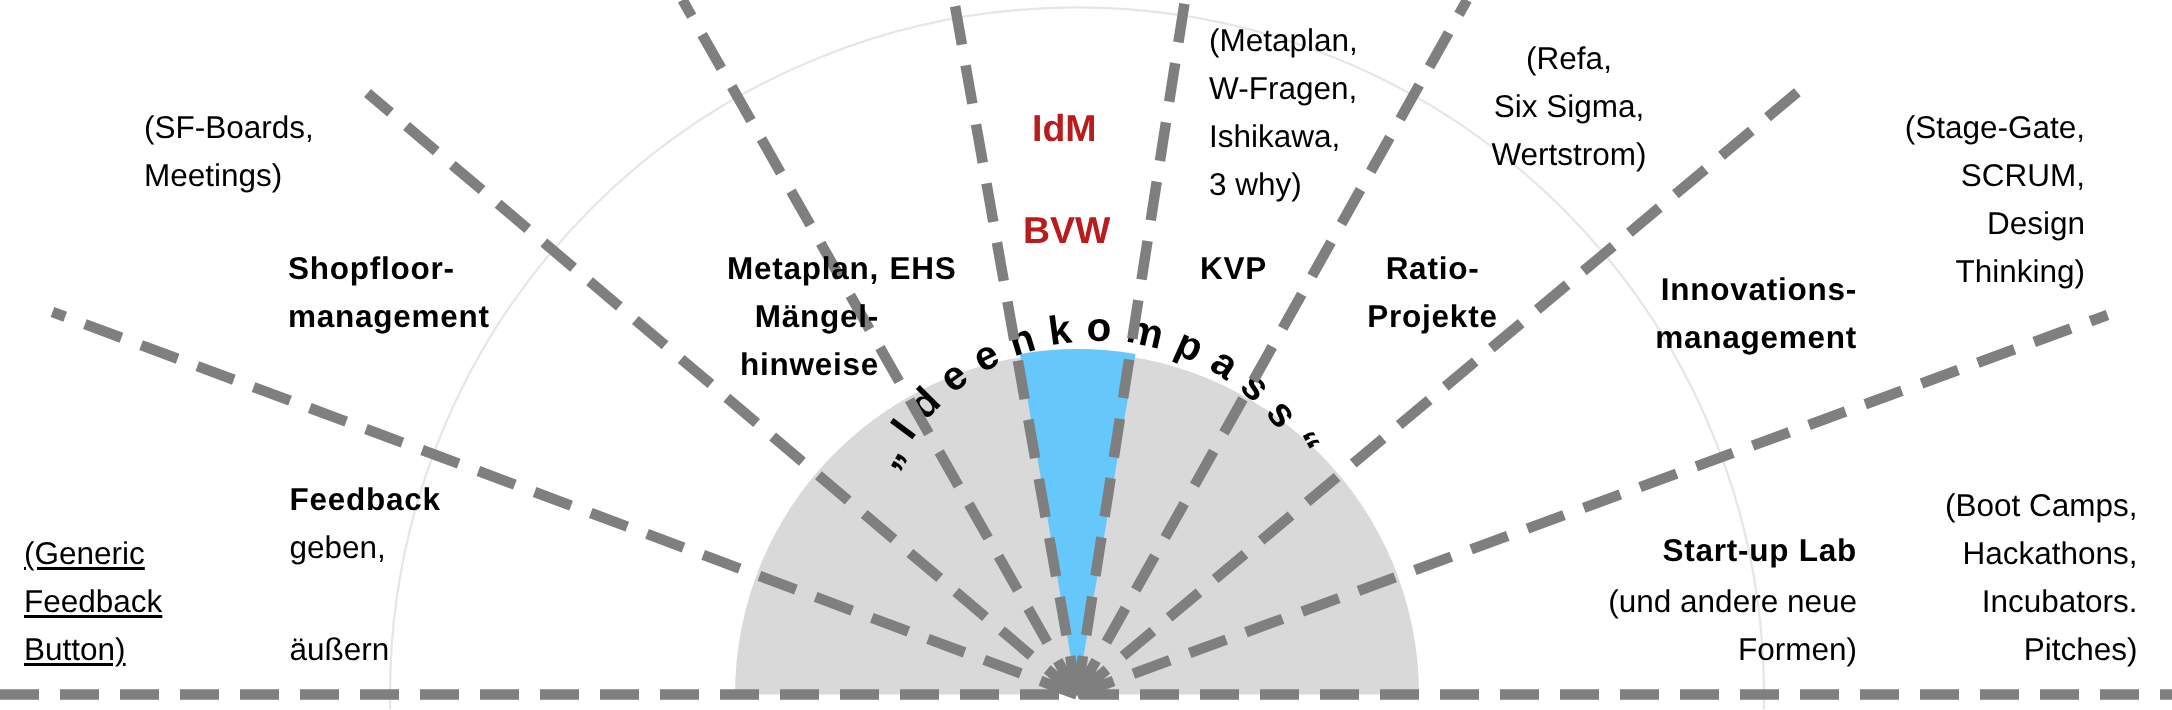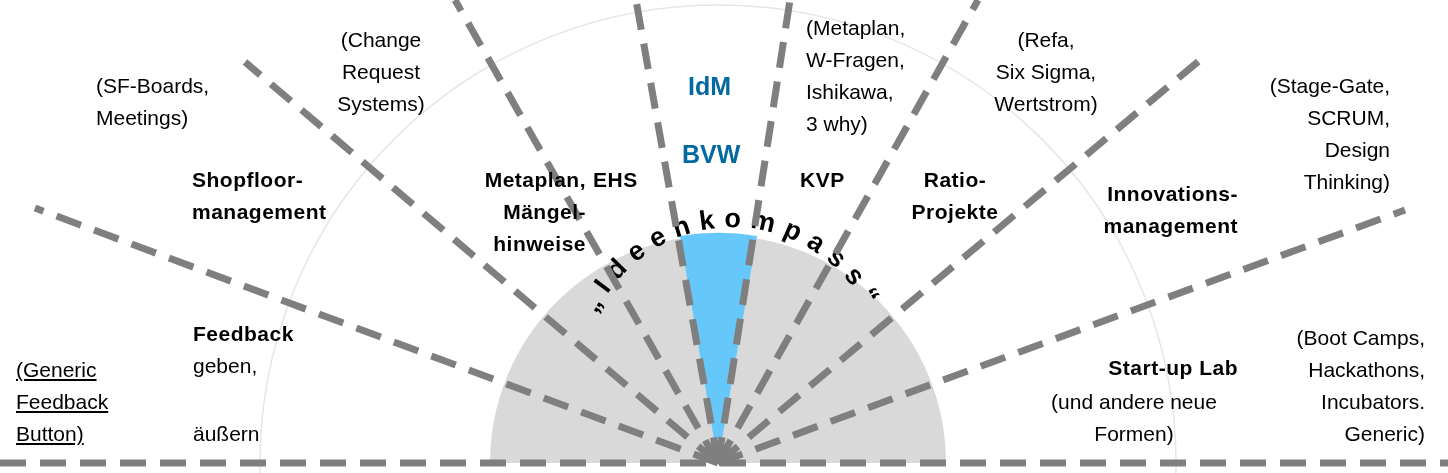--- a/index.html
+++ b/index.html
@@ -2,21 +2,21 @@
 <html><head>
 <meta charset="utf-8">
 <style>
   html, body { margin: 0; padding: 0; background: #ffffff; }
   #canvas { position: relative; width: 1448px; height: 473px; overflow: hidden; background: #ffffff; font-family: "Liberation Sans", sans-serif; color: #000; }
   svg.bg { position: absolute; left: 0; top: 0; }
   .lbl { position: absolute; font-size: 21px; line-height: 32px; white-space: pre; }
   .b { font-weight: bold; letter-spacing: 0.5px; }
   .r { text-align: right; }
   .c { text-align: center; }
-  .blue { color: #0369a1; font-weight: bold; font-size: 25px; }
+  .blue { color: #b91c1c; font-weight: bold; font-size: 25px; }
 </style>
 </head>
 <body>
 
 <div id="canvas">
   <svg class="bg" width="1448" height="473" viewBox="0 0 1448 473">
 
     <circle cx="718" cy="463" r="458" fill="none" stroke="#e6e6e6" stroke-width="1.5"></circle>
 
     <path d="M 490 463 A 228 228 0 0 1 946 463 Z" fill="#d9d9d9"></path>
@@ -48,23 +48,20 @@
 Button)</div>
   <div class="lbl b" style="left:193px; top:318px;">Feedback</div>
   <div class="lbl" style="left:193px; top:350px;">geben,</div>
   <div class="lbl" style="left:193px; top:418px;">äußern</div>
 
   <div class="lbl" style="left:52px; top:70px;margin-left:44px;">(SF-Boards,
 Meetings)</div>
   <div class="lbl b" style="left:192px; top:164px;">Shopfloor-
 management</div>
 
-  <div class="lbl c" style="left:296px; top:24px; width:170px;">(Change
-Request
-Systems)</div>
   <div class="lbl b r" style="left:400px; top:164px; width:186px;">Metaplan,
 Mängel-
 hinweise</div>
 
   <div class="lbl b" style="left:593px; top:164px;">EHS</div>
 
   <div class="lbl blue" style="left:688px; top:70px;">IdM</div>
   <div class="lbl blue" style="left:682px; top:138px;text-align:right;">BVW</div>
 
   <div class="lbl" style="left:806px; top:12px;">(Metaplan,
@@ -80,19 +77,19 @@
 Projekte</div>
 
   <div class="lbl r" style="left:1230px; top:70px; width:160px;">(Stage-Gate,
 SCRUM,
 Design
 Thinking)</div>
   <div class="lbl b r" style="left:1060px; top:178px; width:178px;">Innovations-
 management</div>
 
   <div class="lbl b r" style="left:1030px; top:352px; width:208px;">Start-up Lab</div>
-  <div class="lbl r" style="left:1030px; top:386px; width:208px;text-align:center;">(und andere neue
+  <div class="lbl r" style="left:1030px; top:386px; width:208px;">(und andere neue
 Formen)</div>
   <div class="lbl r" style="left:1240px; top:322px; width:185px;">(Boot Camps,
 Hackathons,
 Incubators.
-Generic)</div>
+Pitches)</div>
 </div>
 
 </body></html>

